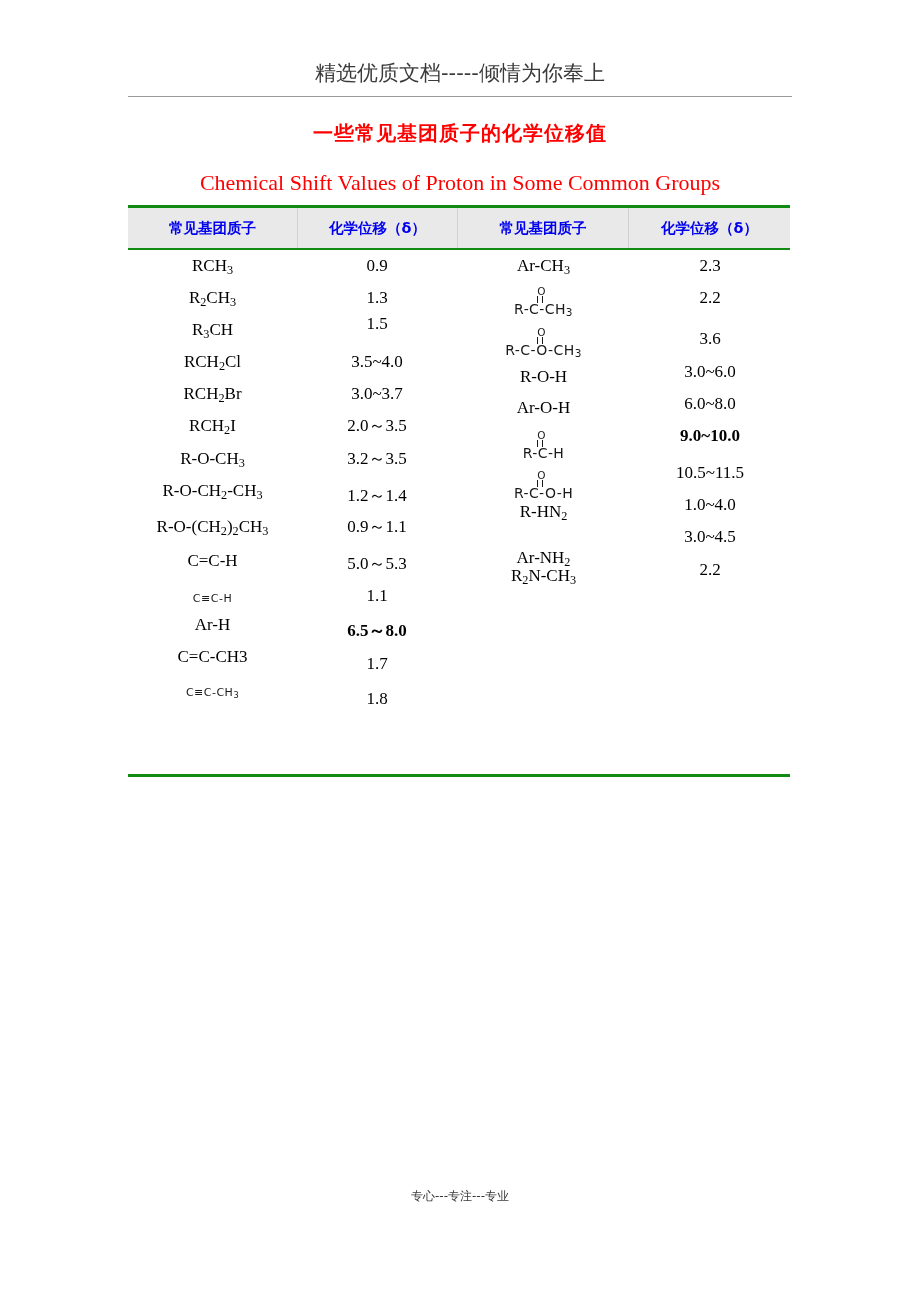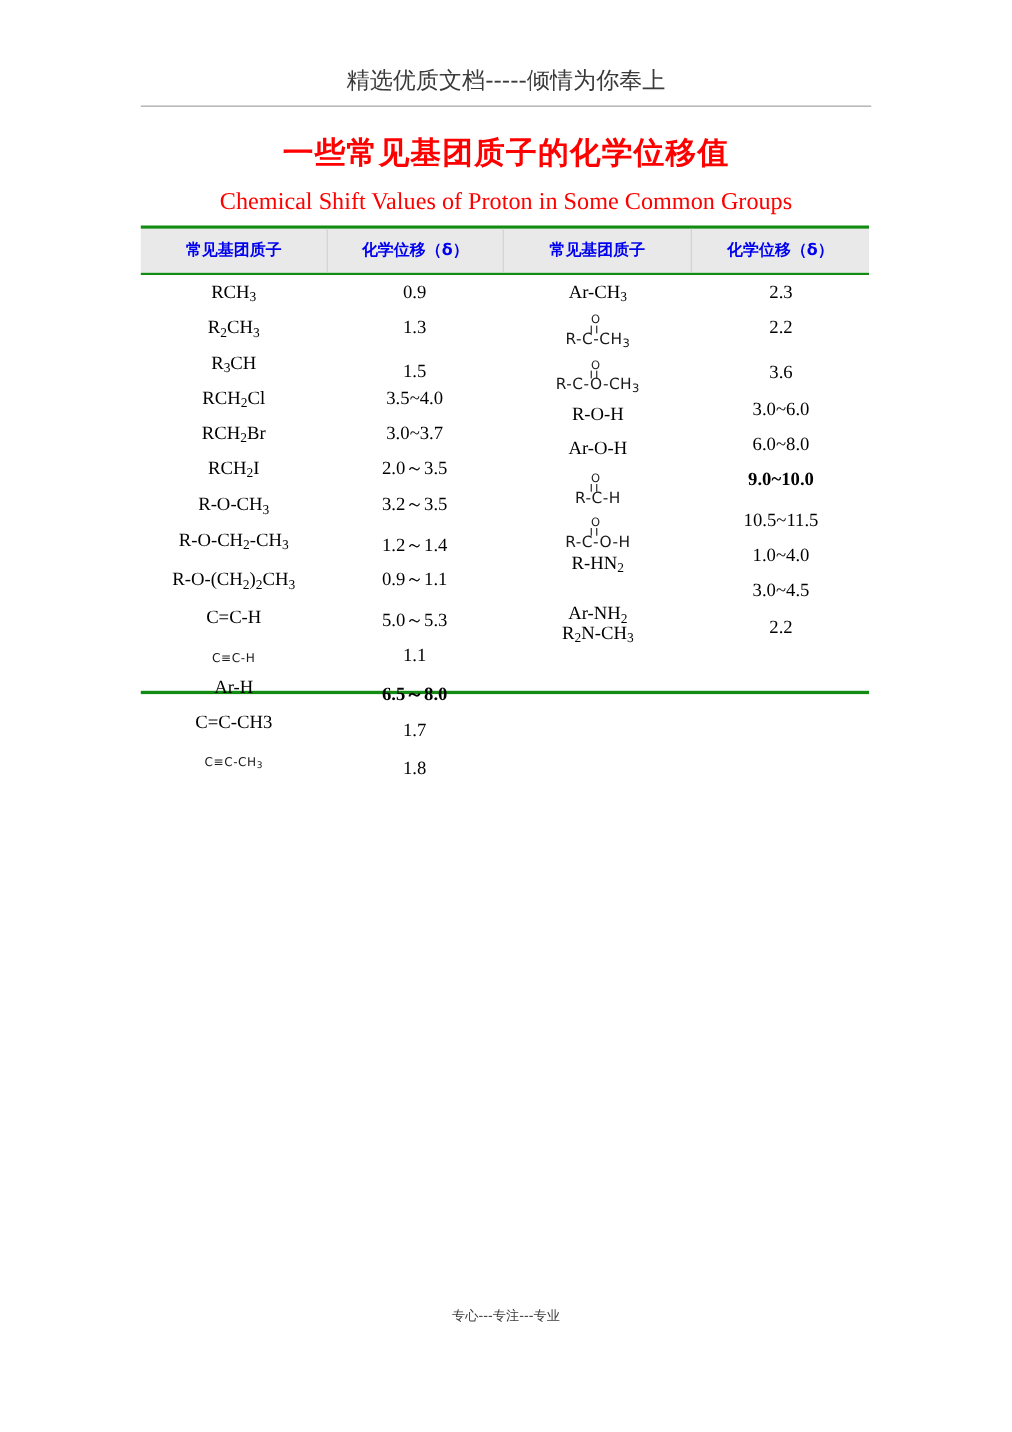--- a/index.html
+++ b/index.html
@@ -43,21 +43,21 @@
 
   
   #title-cn {
     position: absolute;
     left: 128px;
     top: 120px;
     width: 664px;
     text-align: center;
     font-family: "DejaVu Sans", "Liberation Sans", sans-serif;
     font-weight: bold;
-    font-size: 28px;
+    font-size: 20px;
     color: #ff0000;
     letter-spacing: 1px;
     white-space: nowrap;
   }
   #title-en {
     position: absolute;
     left: 118px;
     top: 170px;
     width: 684px;
     text-align: center;
@@ -98,21 +98,21 @@
     line-height: 40px;
     box-sizing: border-box;
   }
   .hcell.c1 { width: 169px; }
   .hcell.c2 { width: 160px; border-left: 1px solid #d0d0d0; }
   .hcell.c3 { width: 171px; border-left: 1px solid #d0d0d0; }
   .hcell.c4 { width: 162px; border-left: 1px solid #d0d0d0; }
 
   #body-area {
     position: relative;
-    height: 378px;
+    height: 524px;
   }
 
   .col {
     position: absolute;
     top: 0;
   }
   .col.group-l  { left: 0px;   width: 169px; }
   .col.shift-l  { left: 169px; width: 160px; }
   .col.group-r  { left: 330px; width: 171px; }
   .col.shift-r  { left: 501px; width: 162px; }
@@ -231,21 +231,21 @@
         <div class="cell" style="top: 268px;"><span>R-O-(CH<sub>2</sub>)<sub>2</sub>CH<sub>3</sub></span></div>
         <div class="cell" style="top: 302px;"><span>C=C-H</span></div>
         <div class="cell" style="top: 338px;"><span class="struct">C≡C-H</span></div>
         <div class="cell" style="top: 366px;"><span>Ar-H</span></div>
         <div class="cell" style="top: 398px;"><span>C=C-CH3</span></div>
         <div class="cell" style="top: 432px;"><span class="struct">C≡C-CH<sub>3</sub></span></div>
       </div>
     <div class="col shift-l" id="col-shift-left">
         <div class="cell" style="top: 7px;">0.9</div>
         <div class="cell" style="top: 39px;">1.3</div>
-        <div class="cell" style="top: 79px; text-align: center;">1.5</div>
+        <div class="cell" style="top: 65px; text-align: center;">1.5</div>
         <div class="cell" style="top: 103px;">3.5~4.0</div>
         <div class="cell" style="top: 135px;">3.0~3.7</div>
         <div class="cell" style="top: 167px;">2.0～3.5</div>
         <div class="cell" style="top: 200px;">3.2～3.5</div>
         <div class="cell" style="top: 237px;">1.2～1.4</div>
         <div class="cell" style="top: 268px;">0.9～1.1</div>
         <div class="cell" style="top: 305px;">5.0～5.3</div>
         <div class="cell" style="top: 337px;">1.1</div>
         <div class="cell" style="top: 372px; font-weight: bold;">6.5～8.0</div>
         <div class="cell" style="top: 405px;">1.7</div>

